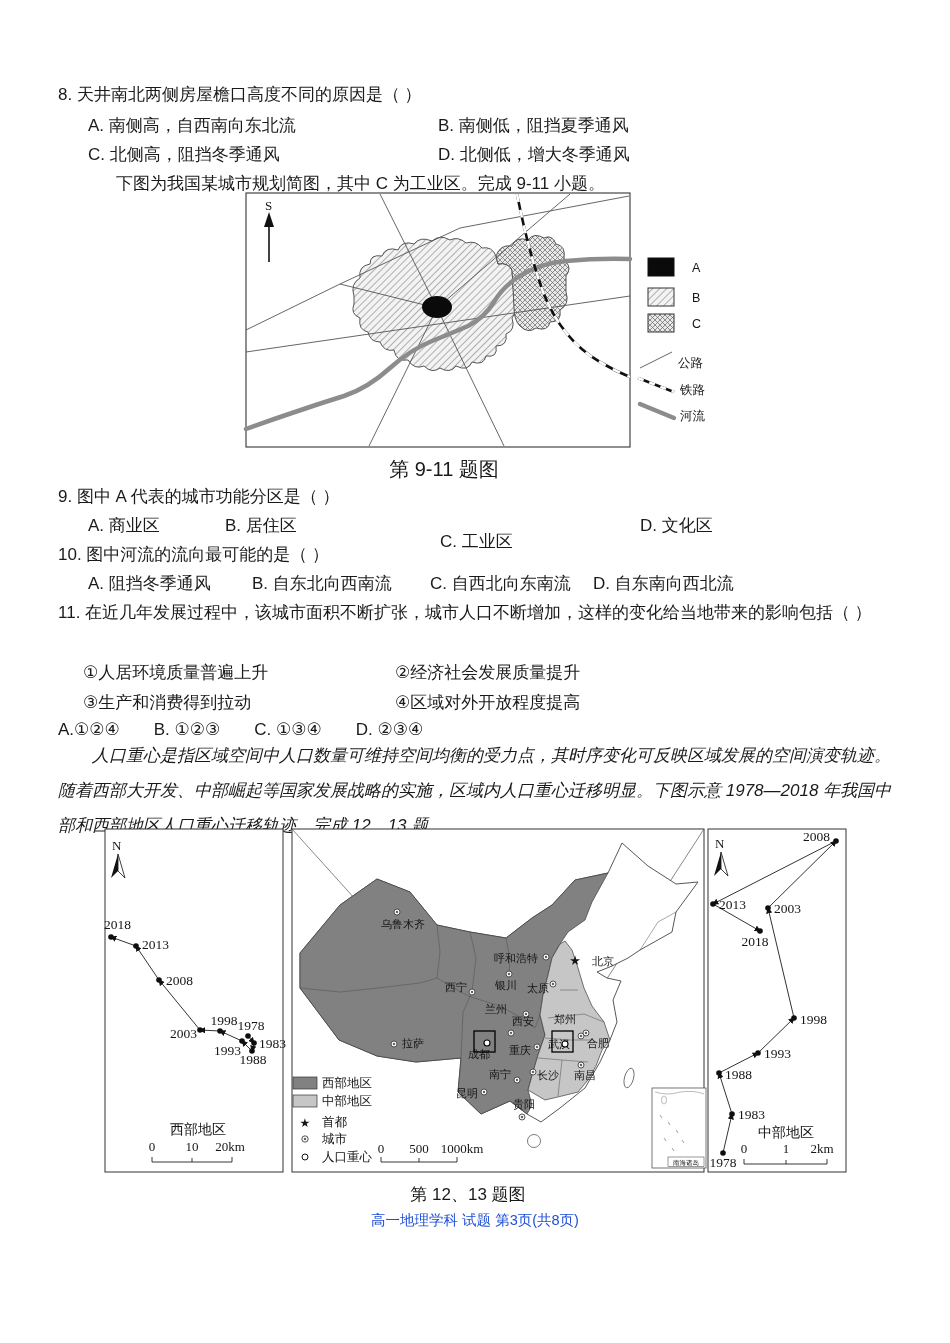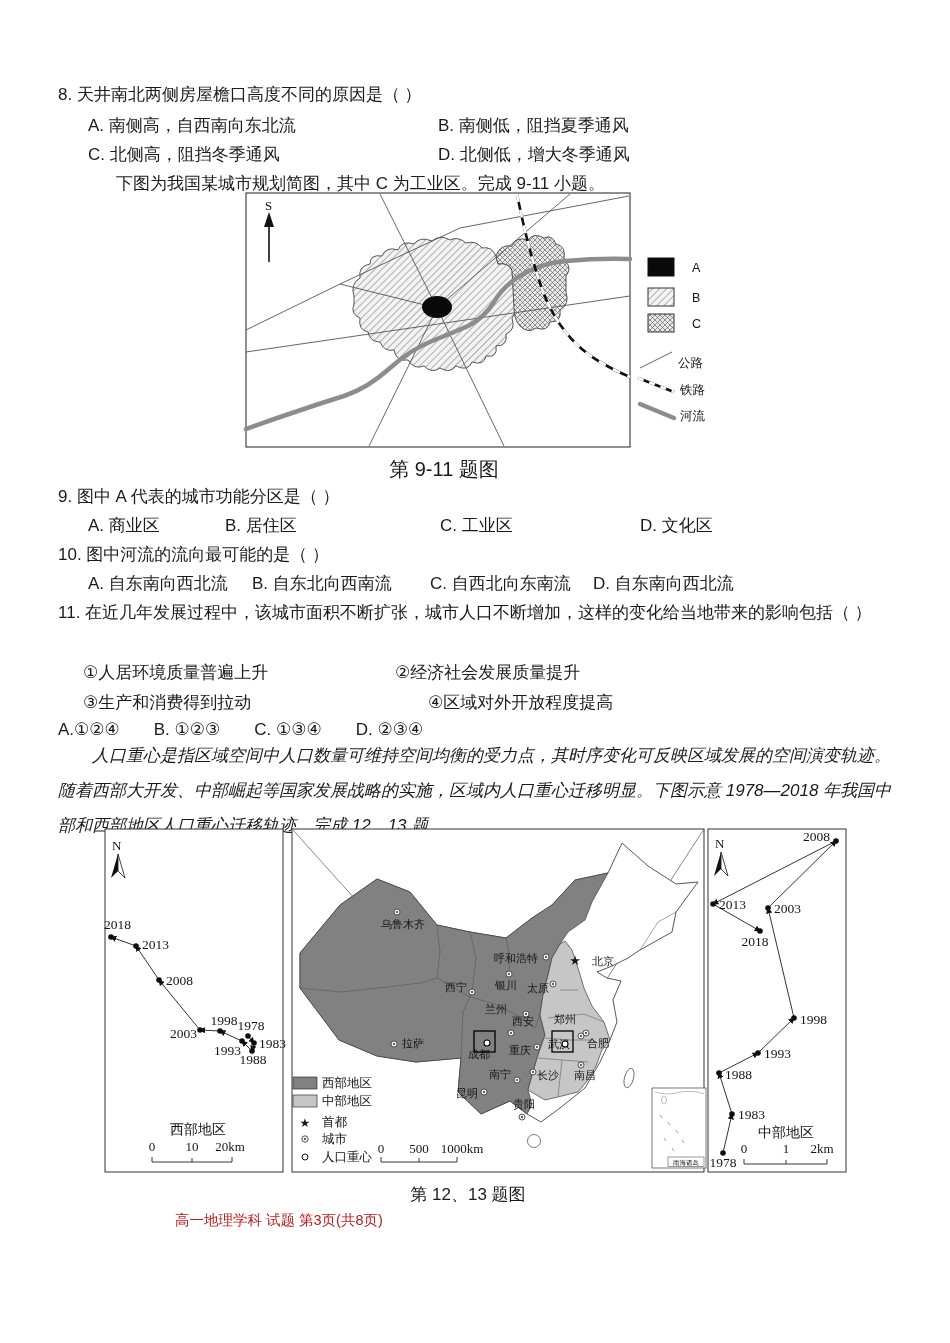--- a/index.html
+++ b/index.html
@@ -3,21 +3,21 @@
 <meta charset="utf-8">
 <style>
   html,body{margin:0;padding:0;}
   body{width:950px;height:1343px;position:relative;background:#ffffff;
        font-family:"Liberation Sans","DejaVu Sans",sans-serif;color:#1a1a1a;}
   .abs{position:absolute;}
   .tline{font-size:17px;line-height:24px;white-space:nowrap;}
   .wrapline{font-size:17px;line-height:30px;}
   .passage{font-size:17px;line-height:35px;font-style:italic;text-indent:2em;}
   .caption{font-size:20px;text-align:center;}
-  .footer{font-size:14.5px;text-align:left;color:#b91c1c;}
+  .footer{font-size:14.5px;text-align:center;color:#1d4ed8;}
   svg{position:absolute;overflow:visible;}
   svg text{fill:#151515;}
   .tyear{font:13.5px "Liberation Serif","DejaVu Serif",serif;}
   .tdot{fill:#0e0e0e;}
   .tline2{stroke:#1c1c1c;stroke-width:0.9;}
   .cityname{font-size:11px;}
   .citysym{fill:#efefef;stroke:#333;stroke-width:0.8;}
   .citydot{fill:#222;}
   .lg{font-size:12.5px;}
   .sc{font:13px "Liberation Serif","DejaVu Serif",serif;}
@@ -93,34 +93,34 @@
     <line x1="640" y1="404" x2="674" y2="418" stroke="#8c8c8c" stroke-width="4.5" stroke-linecap="round"></line>
     <text x="680" y="420" class="lg">河流</text>
   </g>
 </svg>
 
 <div class="abs caption" style="left:244px;top:456px;width:400px;">第 9-11 题图</div>
 
 <div class="abs tline" style="left:58px;top:485px;">9. 图中 A 代表的城市功能分区是（  ）</div>
 <div class="abs tline" style="left:88px;top:514px;">A. 商业区</div>
 <div class="abs tline" style="left:225px;top:514px;">B. 居住区</div>
-<div class="abs tline" style="left:440px;top:514px;">C. 工业区</div>
+<div class="abs tline" style="left:440px;top:530px;">C. 工业区</div>
 <div class="abs tline" style="left:640px;top:514px;">D. 文化区</div>
 
 <div class="abs tline" style="left:58px;top:543px;">10. 图中河流的流向最可能的是（  ）</div>
-<div class="abs tline" style="left:88px;top:572px;">A. 自东南向西北流</div>
+<div class="abs tline" style="left:88px;top:572px;">A. 阻挡冬季通风</div>
 <div class="abs tline" style="left:252px;top:572px;">B. 自东北向西南流</div>
 <div class="abs tline" style="left:430px;top:572px;">C. 自西北向东南流</div>
 <div class="abs tline" style="left:593px;top:572px;">D. 自东南向西北流</div>
 
 <div class="abs wrapline" style="left:58px;top:598px;width:832px;">11. 在近几年发展过程中，该城市面积不断扩张，城市人口不断增加，这样的变化给当地带来的影响包括（  ）</div>
 <div class="abs tline" style="left:83px;top:661px;">①人居环境质量普遍上升</div>
 <div class="abs tline" style="left:395px;top:661px;">②经济社会发展质量提升</div>
 <div class="abs tline" style="left:83px;top:691px;">③生产和消费得到拉动</div>
-<div class="abs tline" style="left:395px;top:691px;margin-left:33px;">④区域对外开放程度提高</div>
+<div class="abs tline" style="left:395px;top:691px;">④区域对外开放程度提高</div>
 <div class="abs tline" style="left:58px;top:718px;">A.①②④　　B. ①②③　　C. ①③④　　D. ②③④</div>
 
 <div class="abs passage" style="left:58px;top:738px;width:838px;">人口重心是指区域空间中人口数量可维持空间均衡的受力点，其时序变化可反映区域发展的空间演变轨迹。随着西部大开发、中部崛起等国家发展战略的实施，区域内人口重心迁移明显。下图示意 1978—2018 年我国中部和西部地区人口重心迁移轨迹。完成 12、13 题。</div>
 
 <svg style="left:100px;top:826px;" width="760" height="352" viewBox="100 826 760 352">
   <defs>
     <marker id="arrw" viewBox="0 0 10 10" refX="8.5" refY="5" markerWidth="7" markerHeight="7" orient="auto">
       <path d="M0,0 L10,5 L0,10 z" fill="#111"></path>
     </marker>
   </defs>

